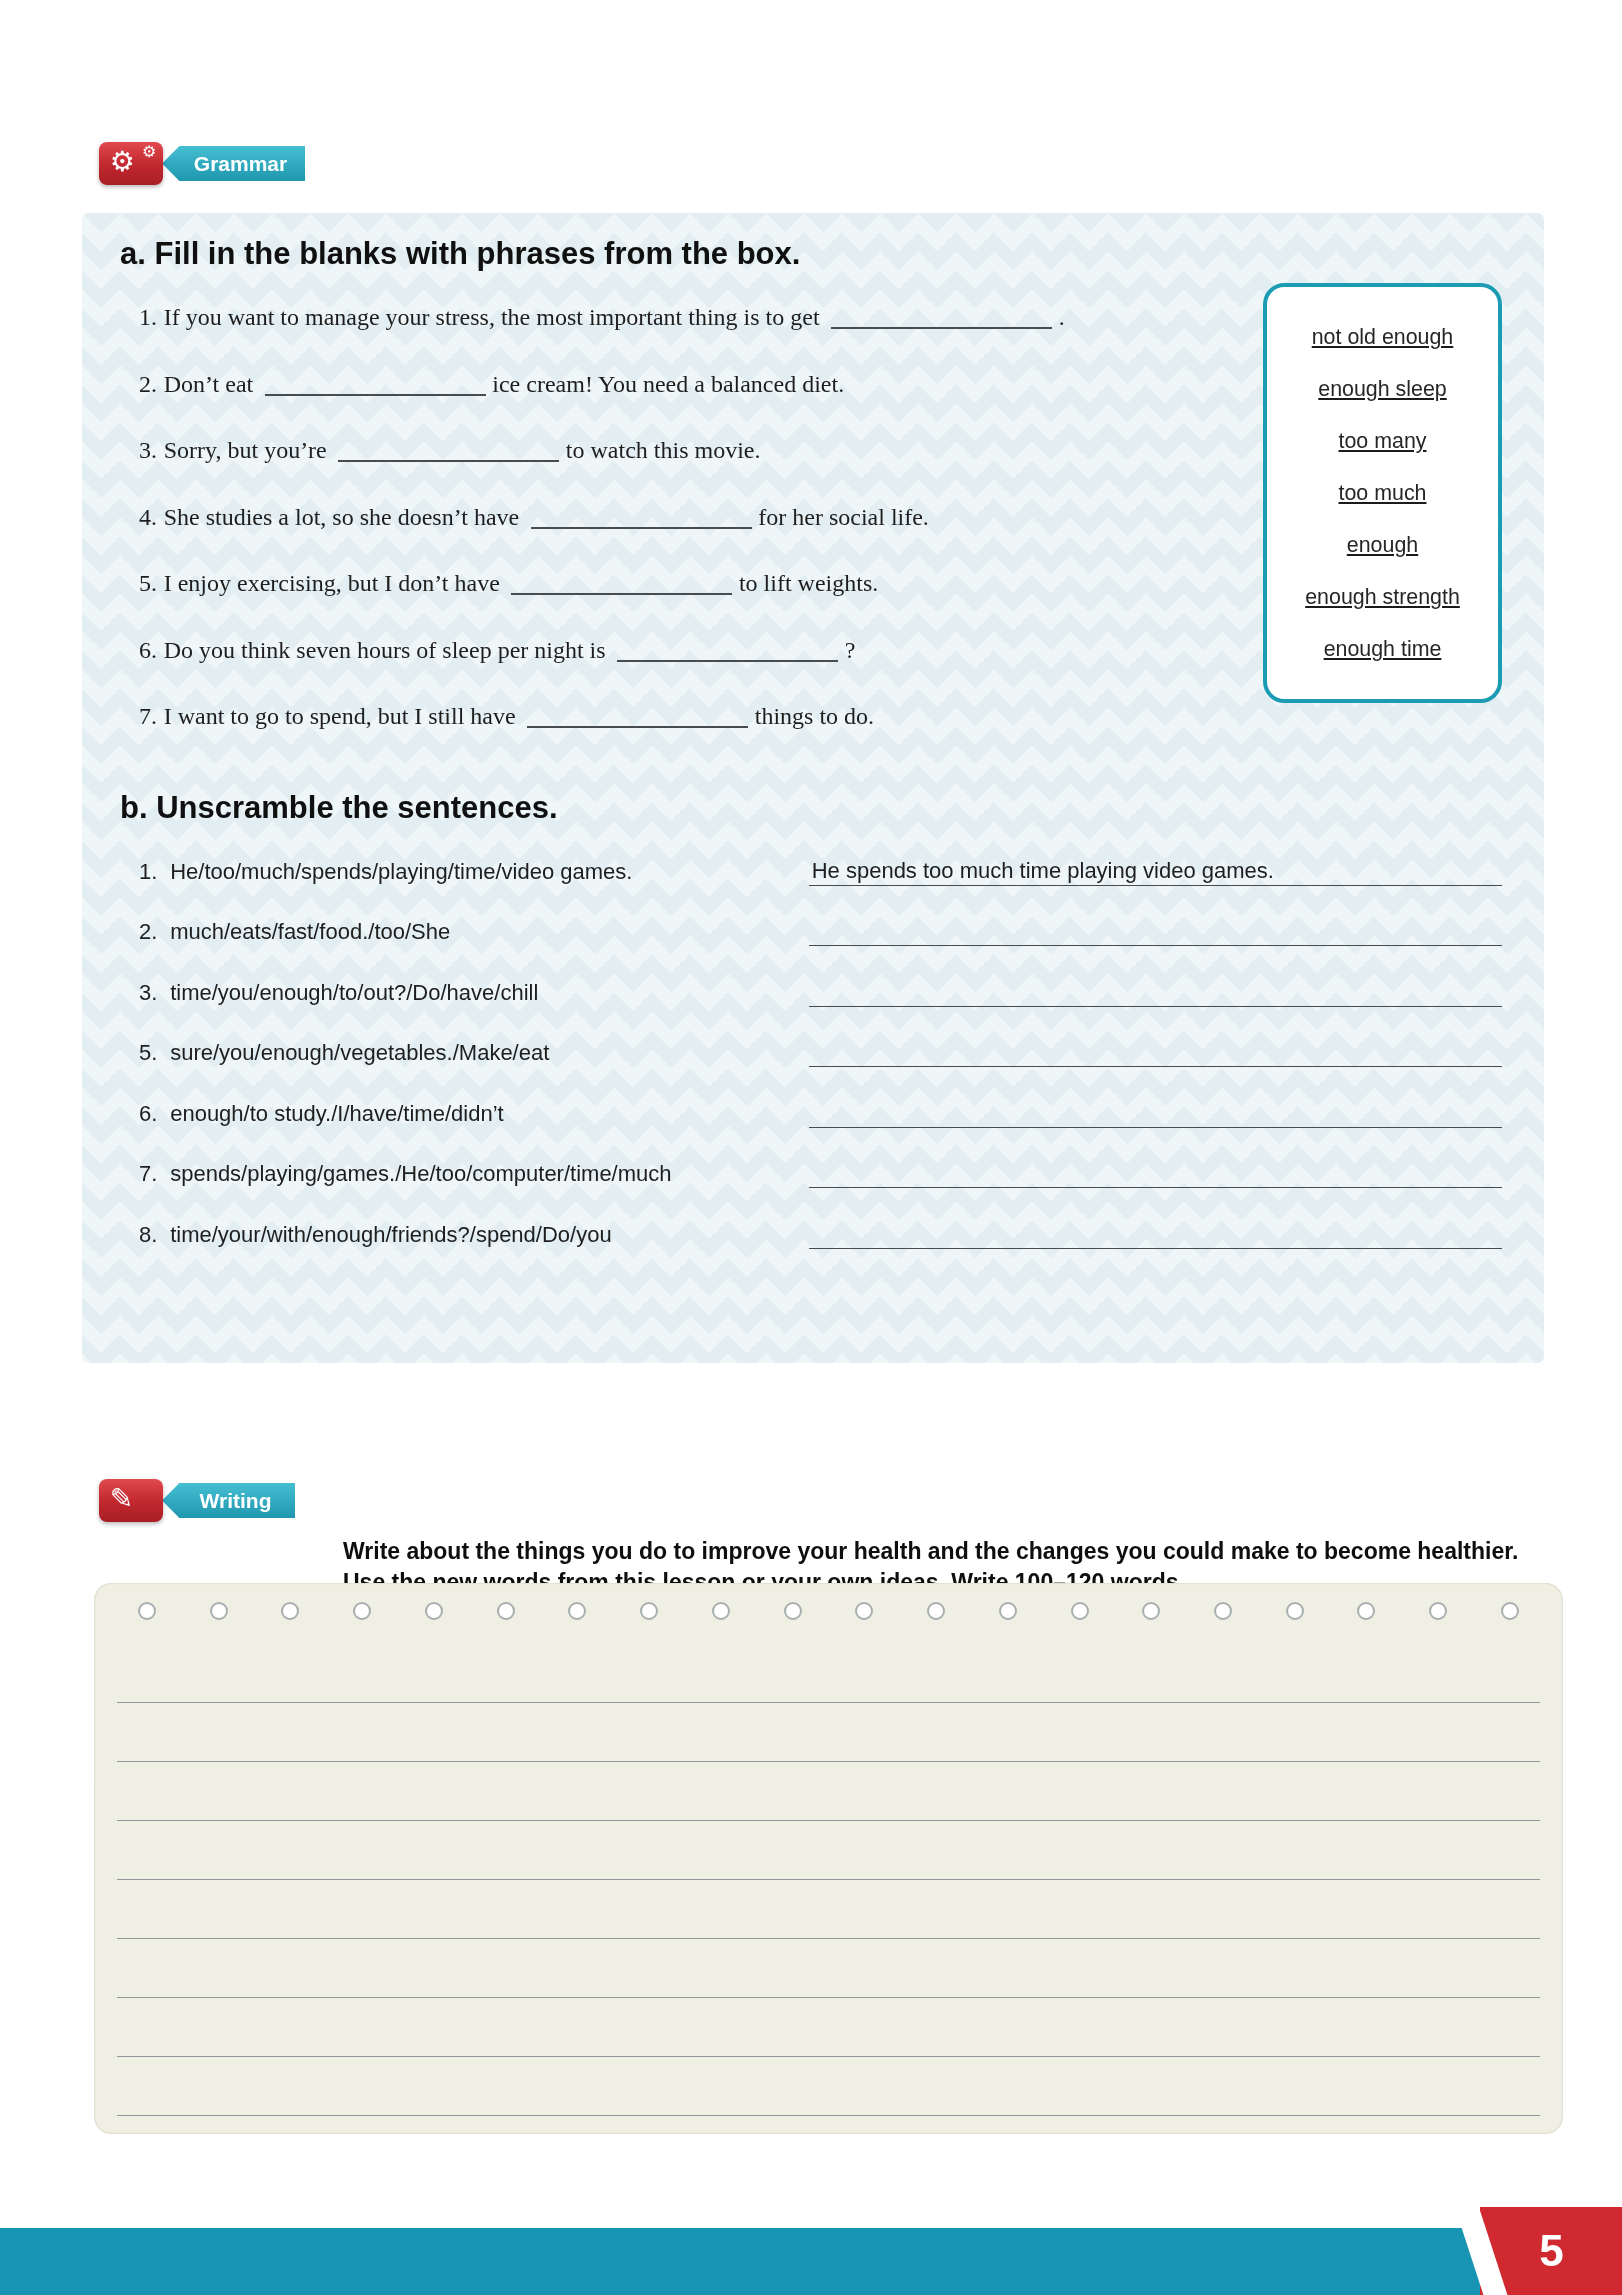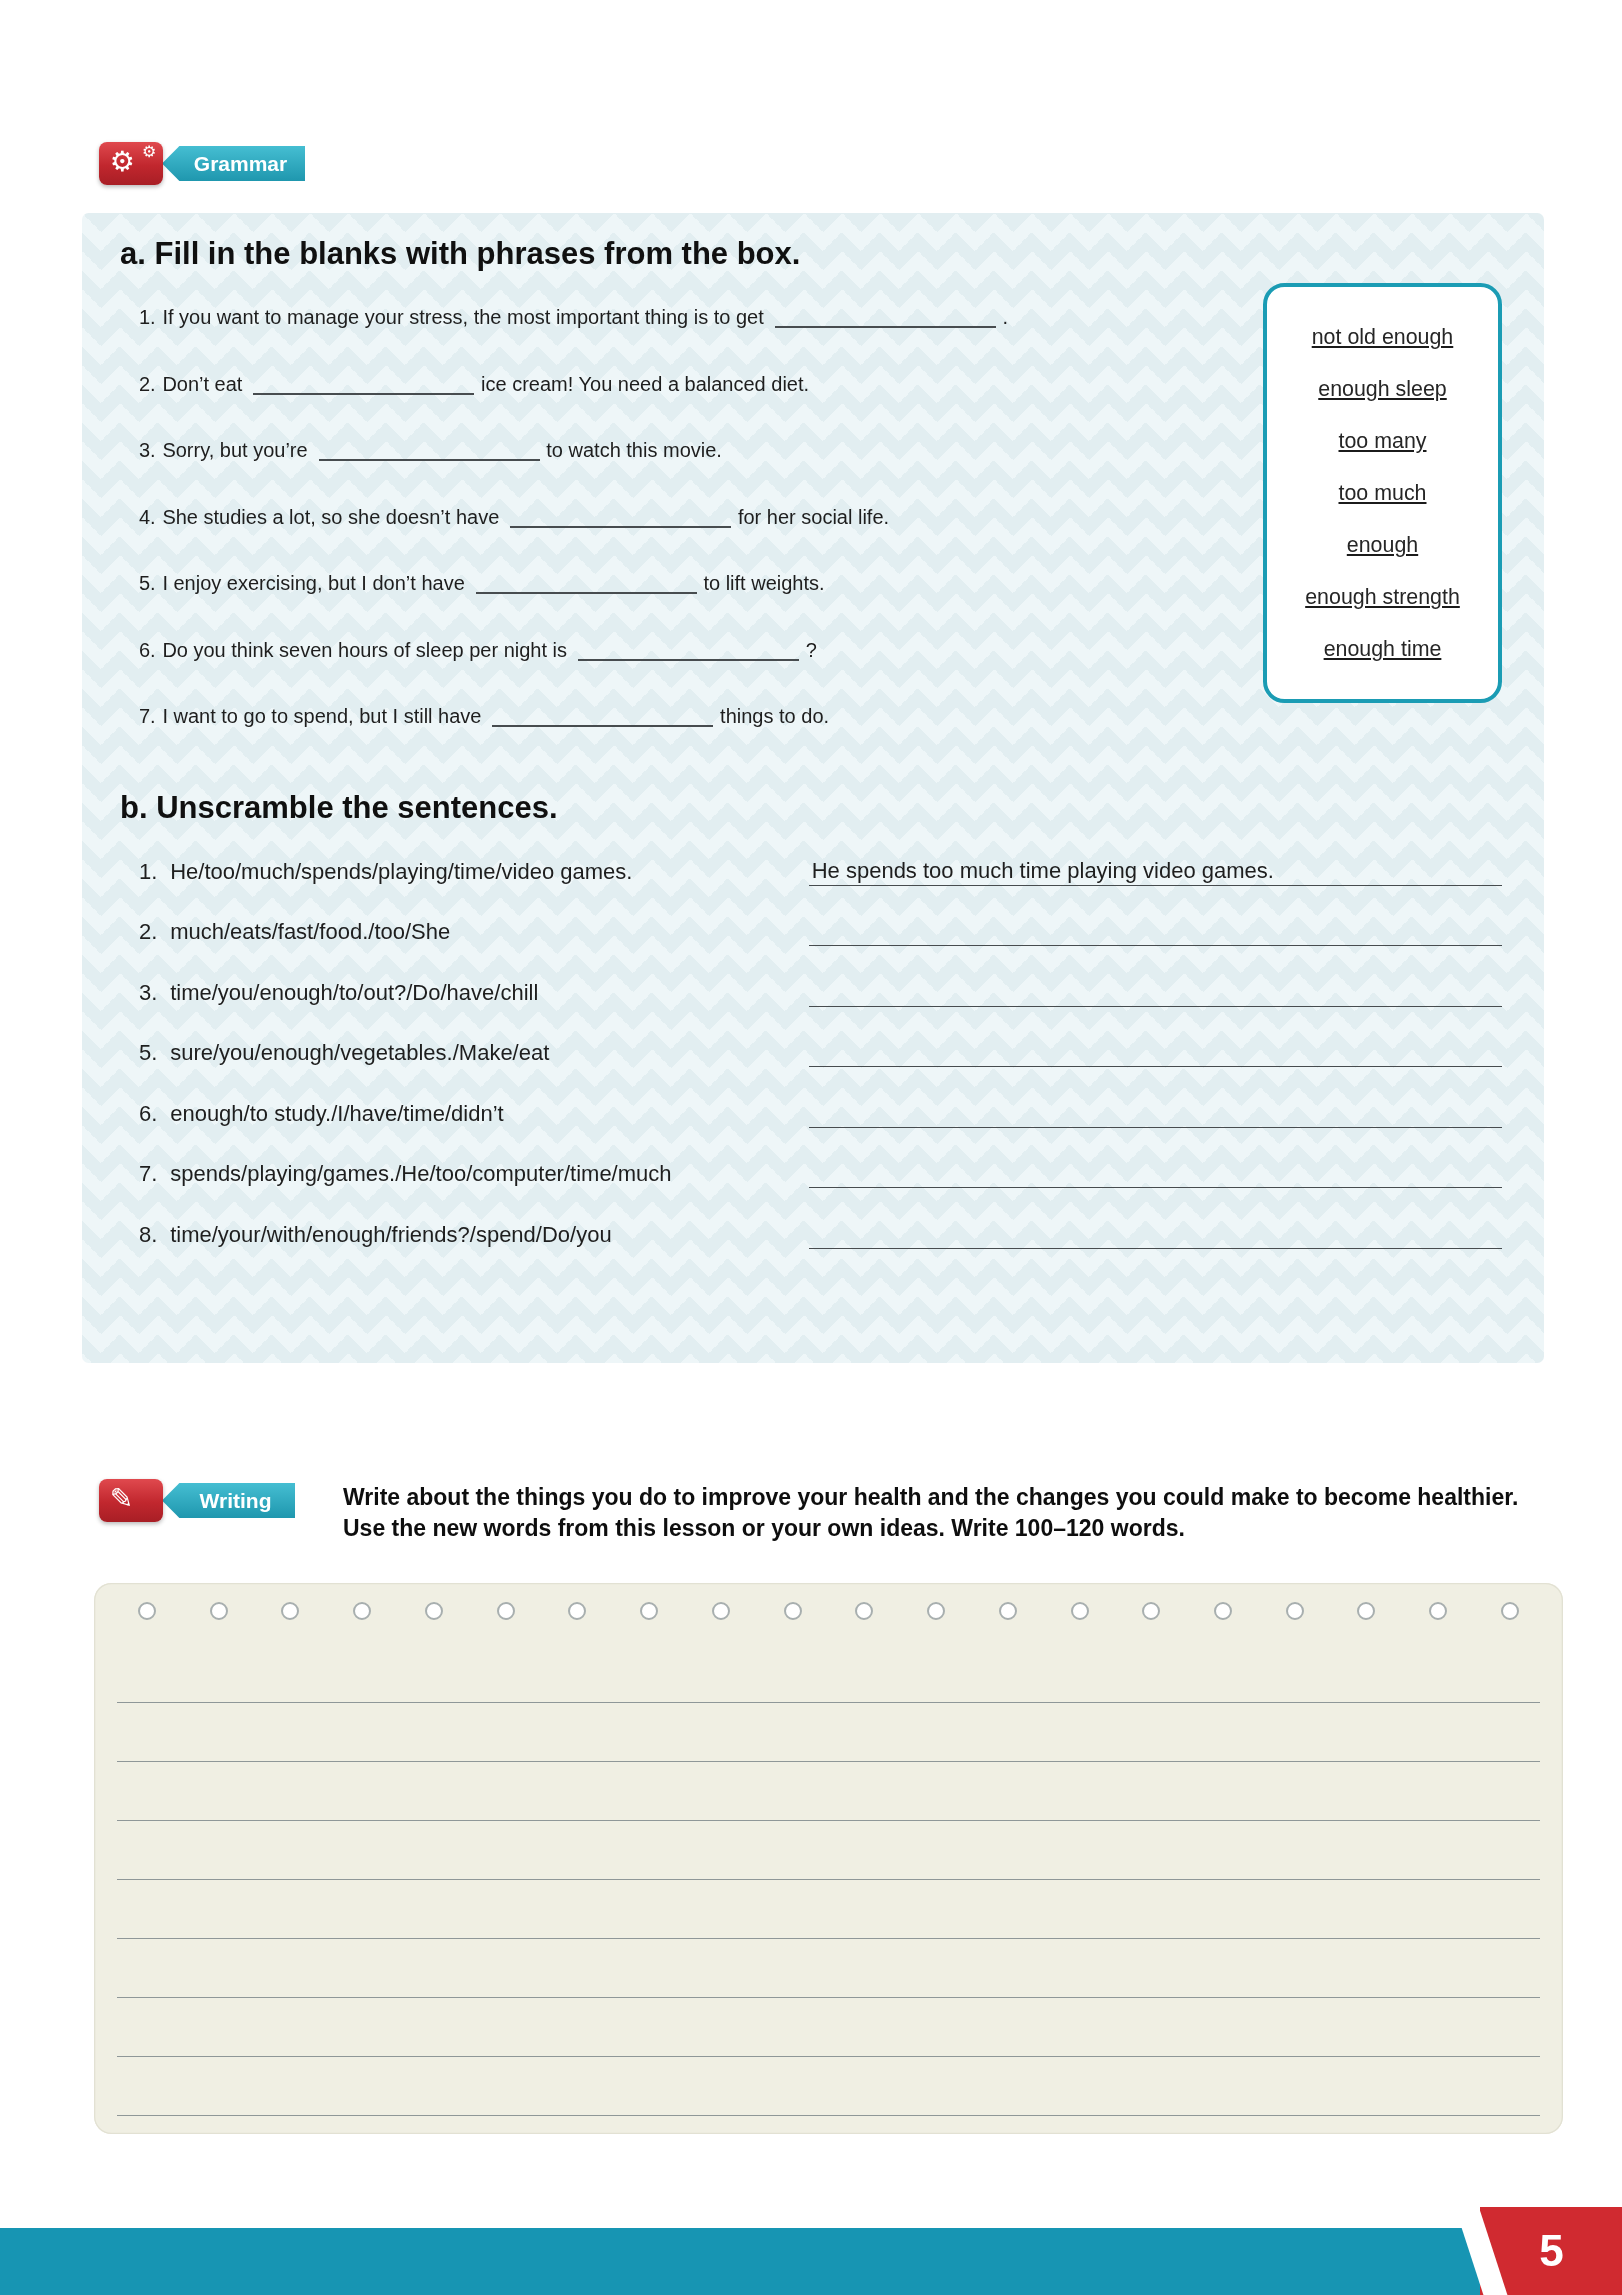--- a/index.html
+++ b/index.html
@@ -33,40 +33,40 @@
     background-image:
       linear-gradient(135deg,#e2eef1 25%,transparent 25%),
       linear-gradient(225deg,#e2eef1 25%,transparent 25%),
       linear-gradient(45deg,#e2eef1 25%,transparent 25%),
       linear-gradient(315deg,#e2eef1 25%,transparent 25%);
     background-position:-19px 0,-19px 0,0 0,0 0;
     background-size:38px 38px;background-repeat:repeat;}
   .section-title{font-size:31px;font-weight:bold;color:#101010;line-height:27px;}
 
   .fill-list{margin-top:36px;width:1132px;}
-  .fill-item{font-size:20px;line-height:29.5px;margin:0 0 37px 19px;color:#1e1e1e;}
+  .fill-item{font-size:24px;line-height:29.5px;margin:0 0 37px 19px;color:#1e1e1e;font-family:Liberation Serif, serif;}
   .it-num{margin-right:6.7px;}
   .blank{display:inline-block;width:221px;height:23px;border-bottom:2px solid #474c4f;
     margin:0 6.7px 0 5.4px;vertical-align:-4px;}
 
   #word-box{position:absolute;top:70px;right:42px;width:239px;background:#ffffff;
     border:4.7px solid #1b9cb4;border-radius:21.4px;padding:24px 6.7px;box-sizing:border-box;
     text-align:center;text-decoration:underline;}
   .wb-line{font-size:21.4px;line-height:52px;color:#262626;}
 
   #section-b-title{margin-top:62px;}
   .unsc-list{margin-top:36px;}
   .unsc-row{display:flex;align-items:flex-end;margin:0 0 31.5px 19px;justify-content:space-between;}
   .unsc-left{flex:none;width:670px;font-size:22px;line-height:28px;color:#1e1e1e;}
   .unsc-answer{flex:1;border-bottom:1.3px solid #474c4f;min-height:28px;line-height:28px;
     font-size:22px;color:#1e1e1e;margin-right:4px;}
   .unsc-answer-text{padding-left:2.7px;}
 
   
-  #writing-instruction{position:absolute;left:343px;top:1482px;width:1213px;
+  #writing-instruction{position:absolute;left:343px;top:1536px;width:1213px;
     font-size:23px;font-weight:bold;line-height:31px;color:#0e0e0e;}
 
   
   #notebook{position:absolute;left:94px;top:1583px;width:1469px;height:551px;
     background:#f0efe3;border-radius:17.4px;box-shadow:inset 0 0 0 1.3px #e2e1d3;}
   #holes-row{position:absolute;top:19px;left:44px;right:44px;display:flex;justify-content:space-between;}
   .hole{width:18px;height:18px;border-radius:50%;background:#ffffff;border:2.7px solid #a8afaf;box-sizing:border-box;}
   .ruled-line{position:absolute;left:23px;right:23px;height:0;border-top:1.3px solid #8f9798;}
 
   

